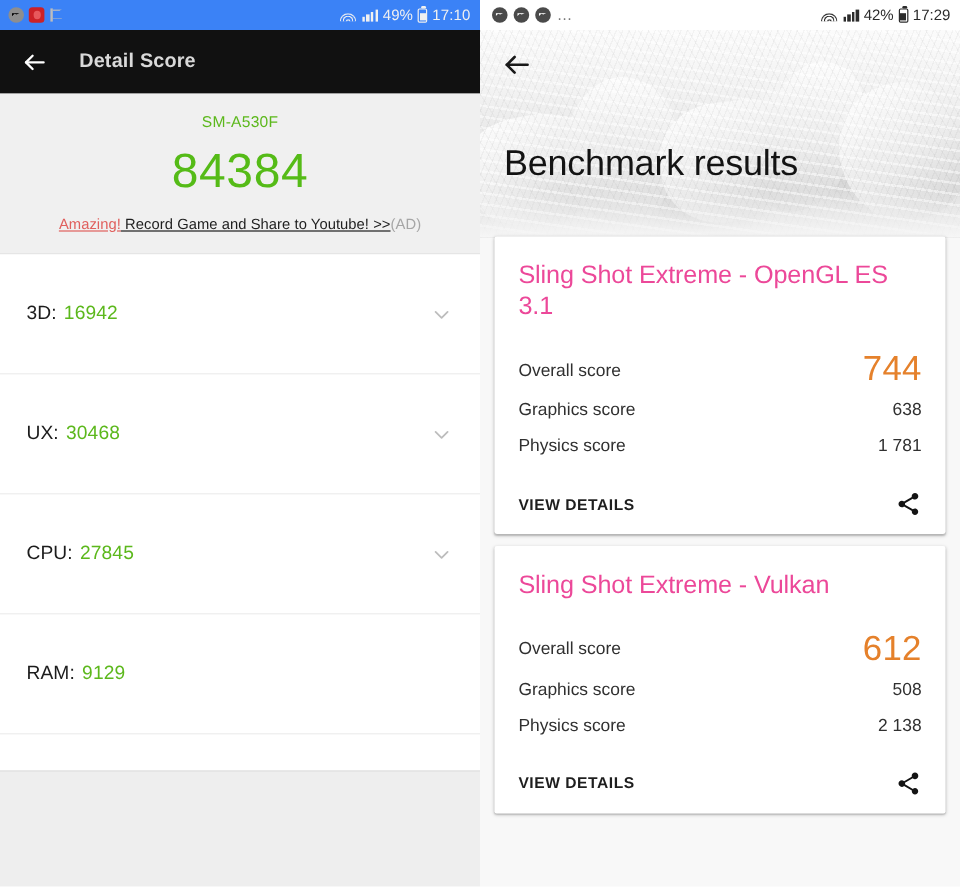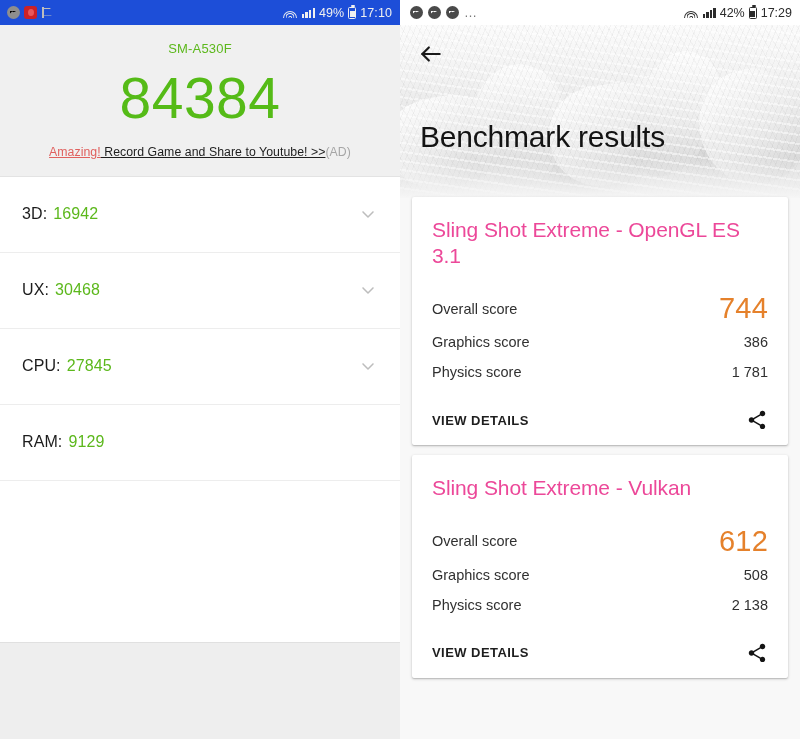--- a/index.html
+++ b/index.html
@@ -12,21 +12,21 @@
   #root { position: relative; width: 800px; height: 739px; display: flex; }
 
   
   .panel-left {
     position: relative;
     width: 400px; height: 739px;
     background: #ffffff;
     overflow: hidden;
   }
   .statusbar-dark {
-    height: 25px; background: #1d4ed8;
+    height: 25px; background: #3b82f6;
     display: flex; align-items: center;
     padding: 0 8px 0 7px;
     color: #e8e8e8;
     gap: 45px;
   }
   .sb-left { display: flex; align-items: center; gap: 4px; }
   .sb-right {
     margin-left: auto; display: flex; align-items: center; gap: 4px;
     font-size: 12.5px; letter-spacing: .1px; color: #f0f0f0;
   }
@@ -98,33 +98,33 @@
   .score-hero {
     background: #f0f0f0;
     padding: 16px 0 17px;
     text-align: center;
     border-bottom: 1px solid #e3e3e3;
   }
   .device-model {
     color: #5cb81c; font-size: 13px; letter-spacing:.2px;
   }
   .big-score {
-    color: #55bb17; font-size: 57px; font-weight: 400;
+    color: #55bb17; font-size: 40px; font-weight: 400;
     line-height: 1.05; margin-top: 13px; letter-spacing: .5px;
   }
   .ad-line {
     margin-top: 16px; font-size: 12.3px; letter-spacing:.05px;
   }
   .ad-line .ad-hl { color:#e0605e; text-decoration: underline; }
   .ad-line .ad-main { color:#1e1e1e; text-decoration: underline; }
   .ad-line .ad-tag { color:#a6a6a6; }
 
   .rows { background: #ffffff; }
   .score-row {
-    height: 76px; display: flex; align-items: center;
+    height: 100px; display: flex; align-items: center;
     padding: 0 22px 0 22px;
     border-bottom: 1px solid #ededed;
     position: relative;
   }
   .score-row .row-label {
     font-size: 16px; color: #1c1c1c; letter-spacing:.1px;
   }
   .score-row .row-value {
     font-size: 16px; color: #5cb81c; margin-left: 6px; letter-spacing:.1px;
   }
@@ -250,20 +250,29 @@
             <b></b>
             <b></b>
             <b></b>
           </span>
         <span>49%</span>
         <span class="batt-ic"></span>
         <span>17:10</span>
       </div>
     </div>
 
+    <div class="appbar-dark">
+      <span class="back-arrow">
+        <svg width="22" height="22" viewBox="0 0 24 24" fill="none" stroke="currentColor" stroke-width="2.1" stroke-linecap="round" stroke-linejoin="round">
+          <line x1="20" y1="12" x2="4" y2="12"></line>
+            <polyline points="10,18 4,12 10,6"></polyline>
+        </svg>
+      </span>
+      <span class="appbar-title">Detail Score</span>
+    </div>
 
     <div class="score-hero">
       <div class="device-model">SM-A530F</div>
       <div class="big-score">84384</div>
       <div class="ad-line">
         <span class="ad-hl">Amazing!</span><span class="ad-main"> Record Game and Share to Youtube! &gt;&gt;</span><span class="ad-tag">(AD)</span>
       </div>
     </div>
 
     <div class="rows">
@@ -356,21 +365,21 @@
 
       <div class="card">
         <div class="card-title">Sling Shot Extreme - OpenGL ES 3.1</div>
         <div class="score-list">
           <div class="sl-row primary">
             <span class="sl-label">Overall score</span>
             <span class="sl-val big">744</span>
           </div>
           <div class="sl-row">
             <span class="sl-label">Graphics score</span>
-            <span class="sl-val">386</span>
+            <span class="sl-val">638</span>
           </div>
           <div class="sl-row">
             <span class="sl-label">Physics score</span>
             <span class="sl-val">1 781</span>
           </div>
         </div>
         <div class="card-actions">
           <span class="view-details">VIEW DETAILS</span>
           <span class="share-btn">
             <svg width="22" height="22" viewBox="0 0 24 24" fill="currentColor">

